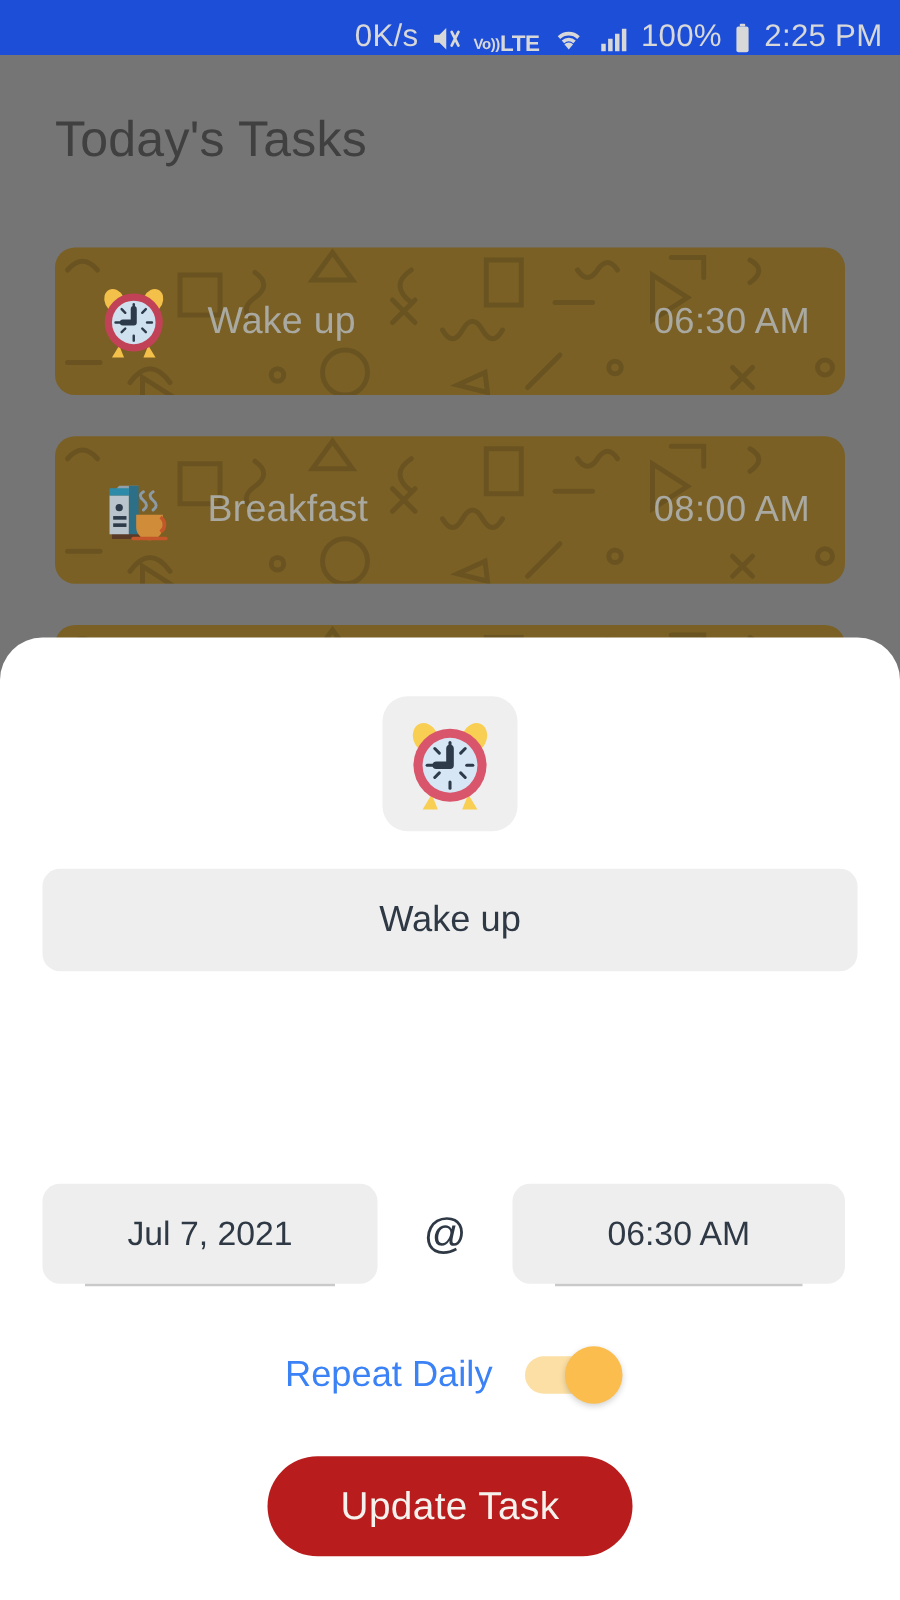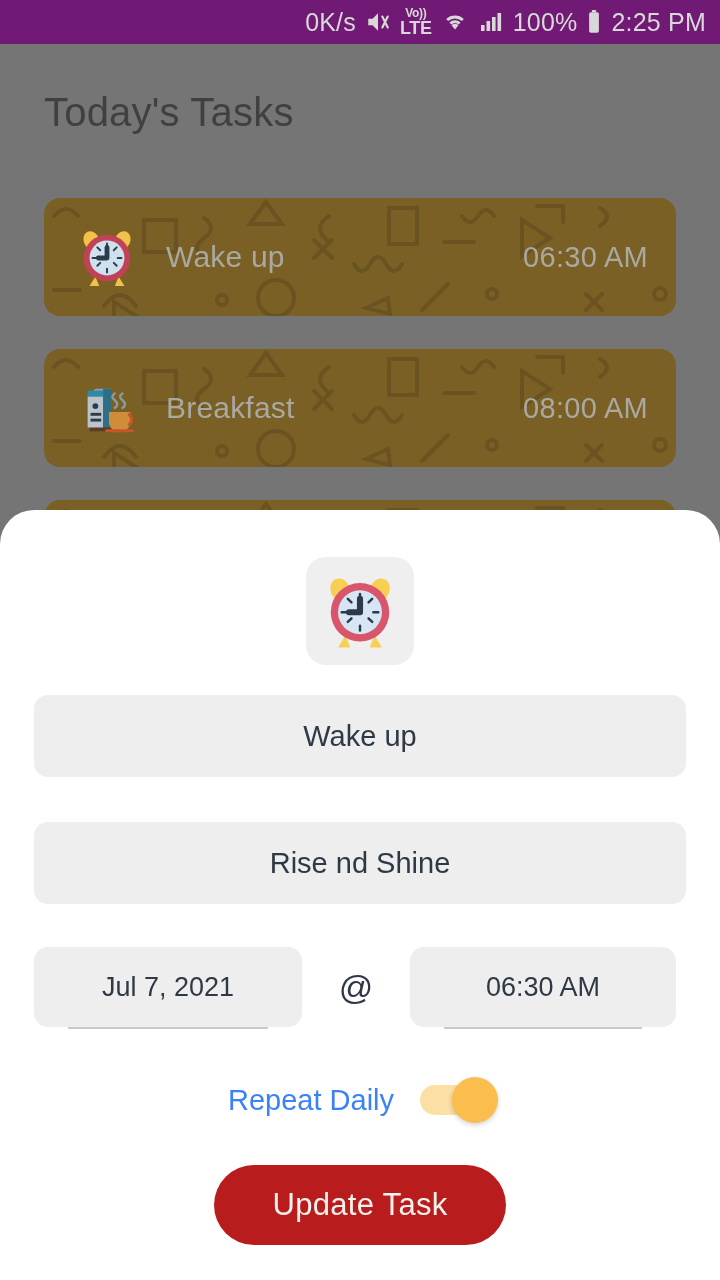--- a/index.html
+++ b/index.html
@@ -26,37 +26,37 @@
   #backdrop-dim {
     position: absolute; left: 0; top: 0;
     width: 720px; height: 1280px;
     background: #757575;
   }
 
   
   #statusbar {
     position: absolute; left: 0; top: 0;
     width: 720px; height: 44px;
-    background: #701a75;
+    background: #1d4ed8;
     display: flex;
-    align-items: center;
+    align-items: flex-end;
     justify-content: flex-end;
     padding-right: 14px;
     gap: 9px;
     z-index: 40;
   }
   #statusbar .sb-text {
     color: #d8d8d8;
     font-size: 25px;
     letter-spacing: 0.2px;
     white-space: nowrap;
   }
   #statusbar .sb-icon { display: flex; align-items: center; }
   .volte-wrap {
-    display: flex; flex-direction: column;
+    display: flex; flex-direction: row;
     align-items: center; justify-content: center;
     line-height: 1;
     color: #d8d8d8;
   }
   .volte-wrap .v1 { font-size: 12px; font-weight: bold; letter-spacing: -0.3px;}
   .volte-wrap .v2 { font-size: 18px; font-weight: bold; letter-spacing: -0.3px;}
 
   
   #page-title {
     position: absolute; left: 44px; top: 90px;
@@ -401,23 +401,20 @@
             <path d="M22 41 l3 -3"></path>
         </g>
         <path d="M32 22 v11 h-9" stroke="#2d3a4a" stroke-width="5" fill="none" stroke-linecap="round" stroke-linejoin="round"></path>
       </svg>
     </div>
 
     <div class="field" id="field-title">
       <span>Wake up</span>
     </div>
 
-    <div class="field" id="field-note">
-      <span>Rise nd Shine</span>
-    </div>
 
     <div class="small-field" id="field-date">
       <span>Jul 7, 2021</span>
       <span class="underline"></span>
     </div>
 
     <div id="at-symbol">@</div>
 
     <div class="small-field" id="field-time">
       <span>06:30 AM</span>

